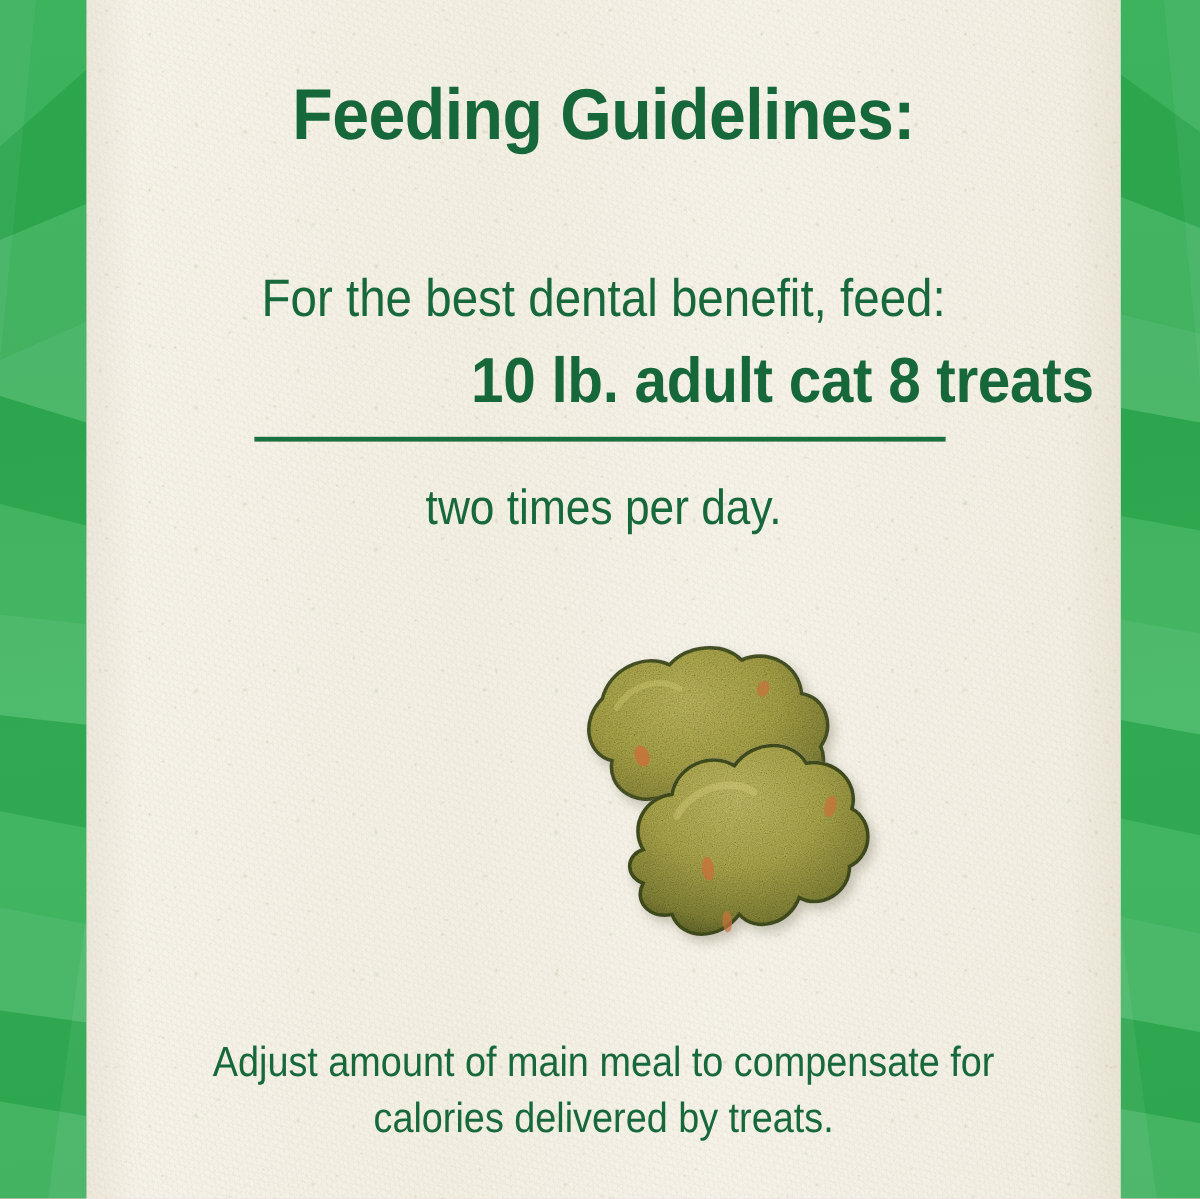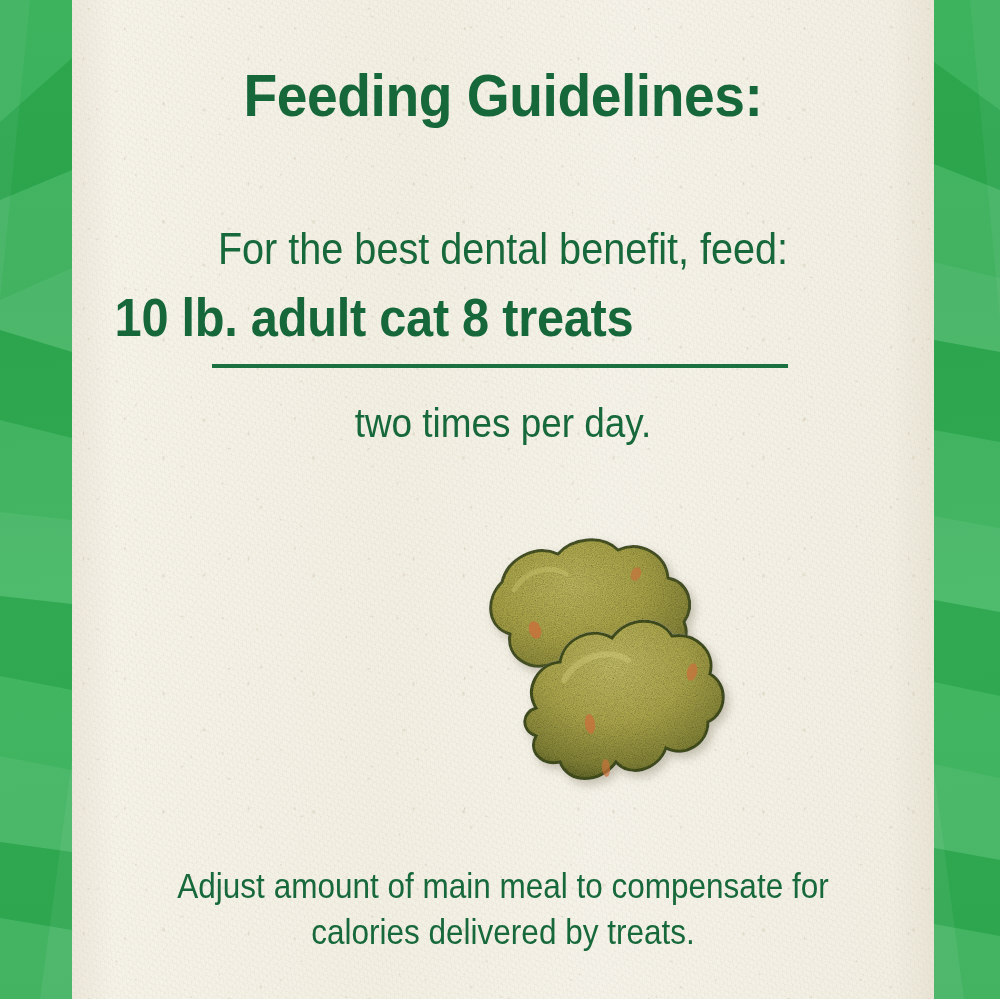--- a/index.html
+++ b/index.html
@@ -112,22 +112,21 @@
     font-weight: normal;
     font-size: 44px;
     line-height: 52px;
     color: #17693b;
     transform: scaleX(0.90);
   }
 
   .dose-wrap {
     position: absolute;
     left: 0; right: 0; top: 288px;
-    text-align: left;
-    padding-left: 20px;
+    text-align: right;
   }
   .dose {
     display: inline-block;
     font-family: "Liberation Sans Narrow", "Liberation Sans", sans-serif;
     font-weight: bold;
     font-size: 53px;
     line-height: 60px;
     color: #16673a;
     transform: scaleX(0.92);
     letter-spacing: -0.3px;

